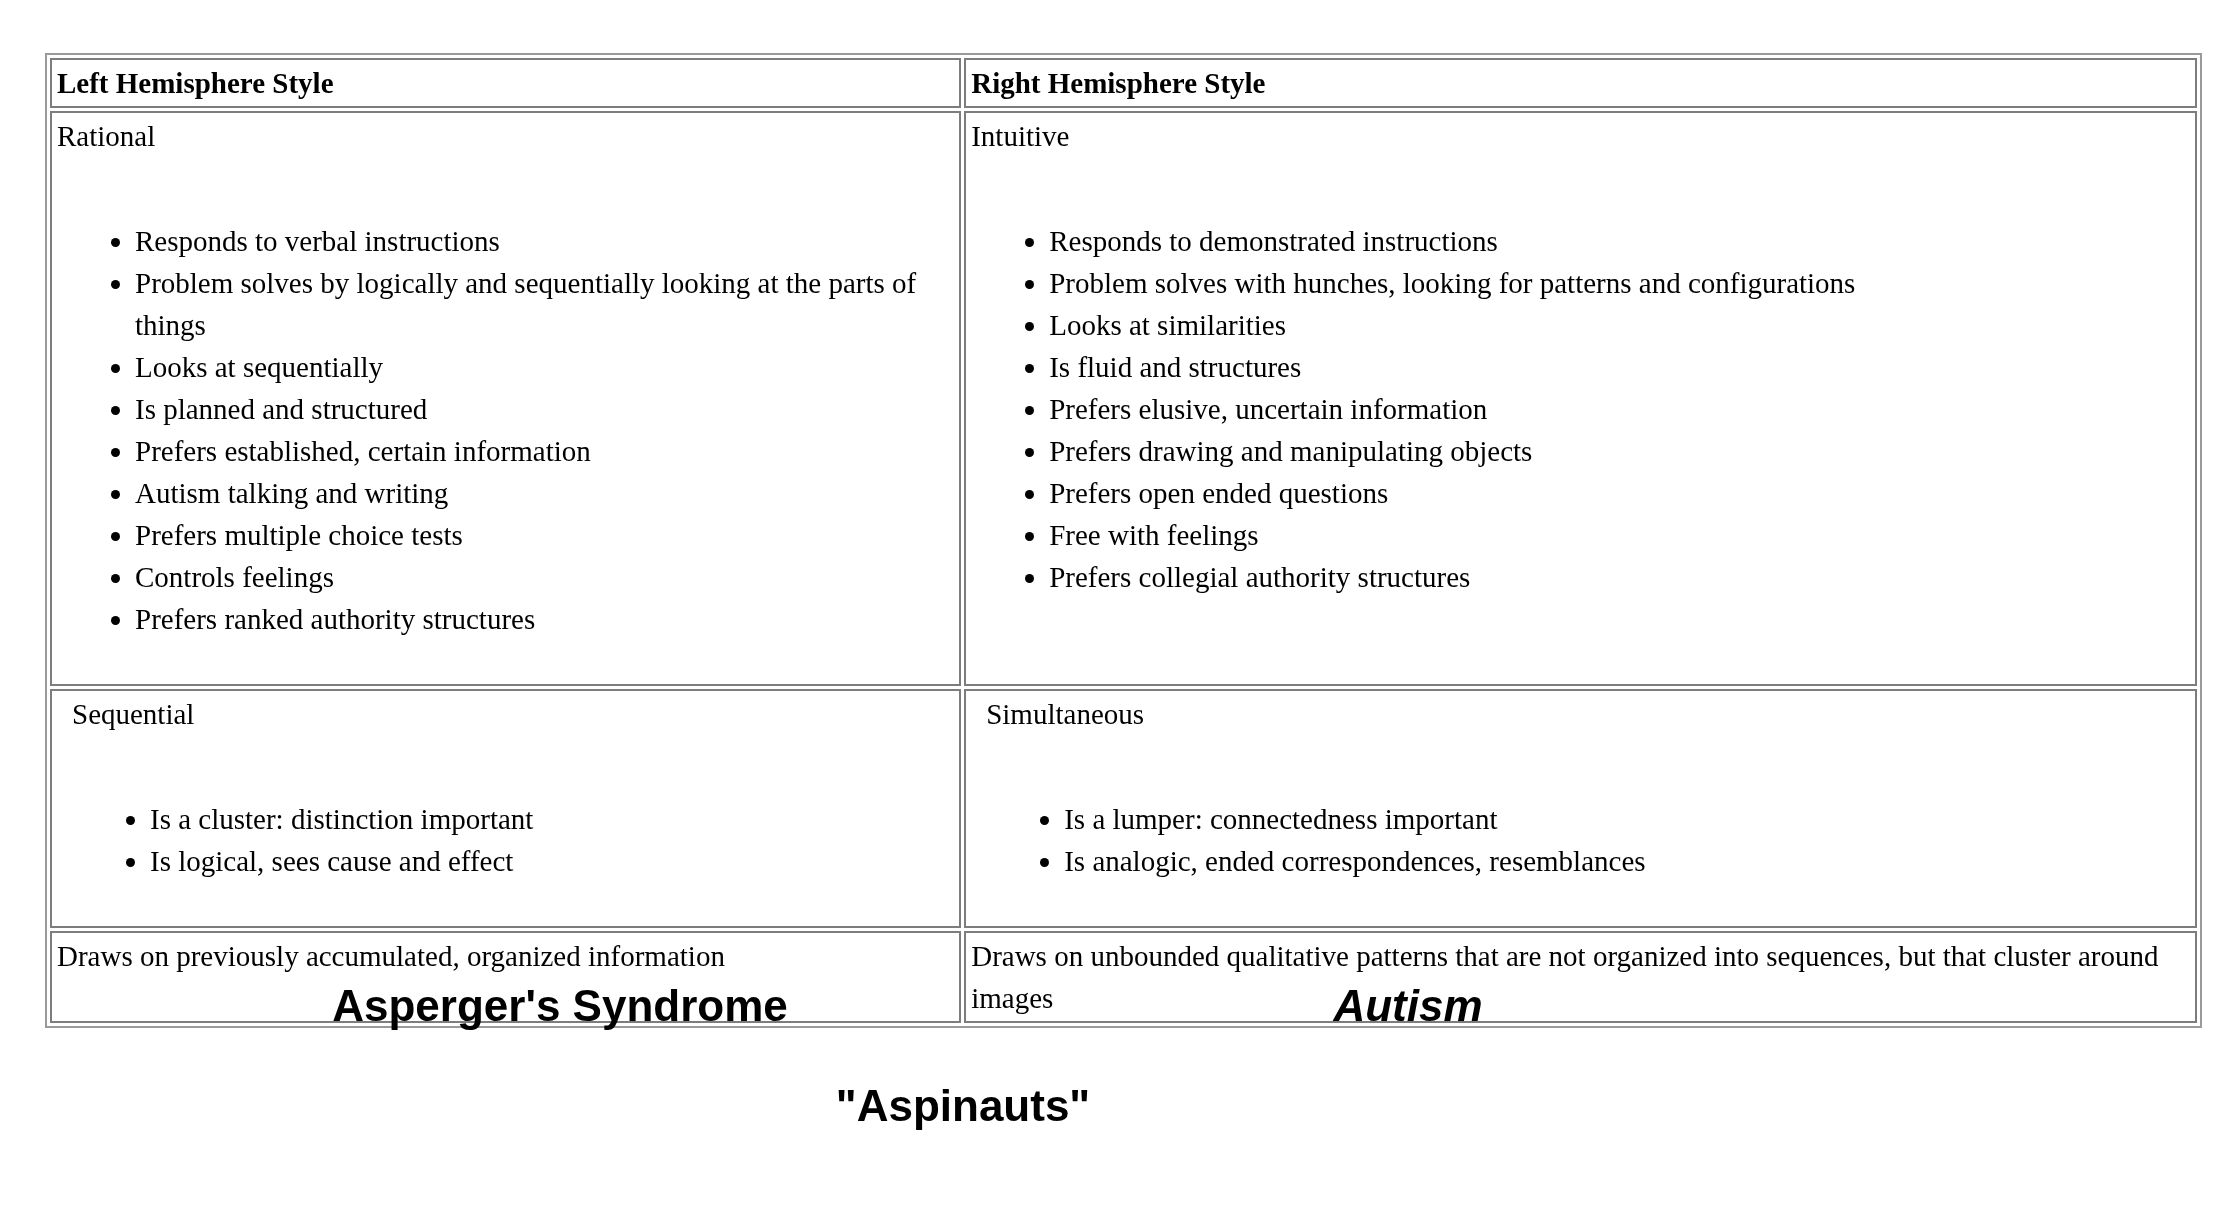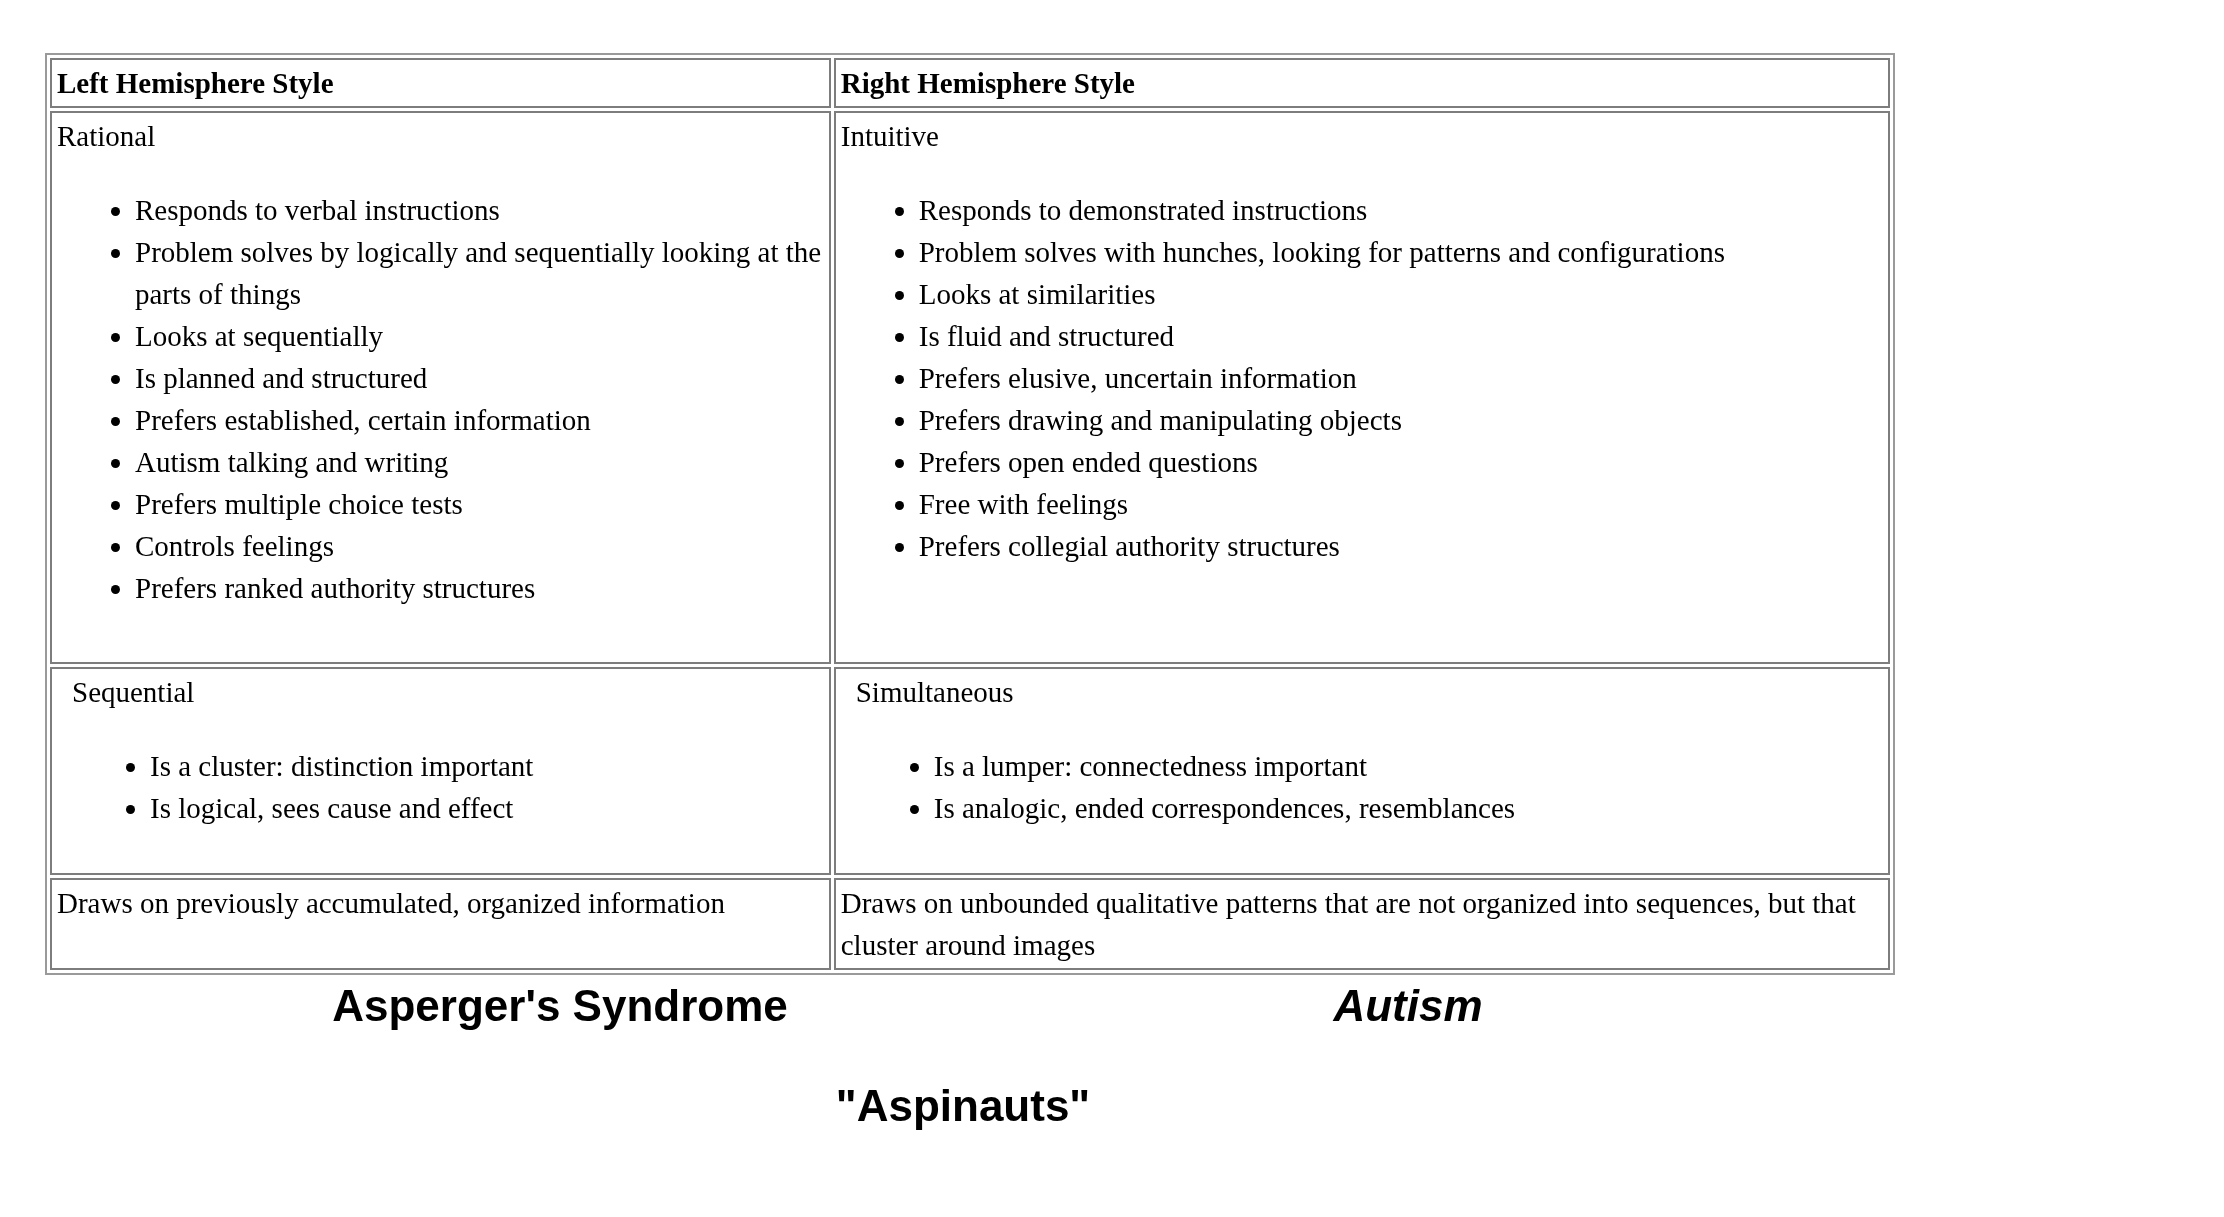--- a/index.html
+++ b/index.html
@@ -13,21 +13,21 @@
     height: 1217px;
     background: #ffffff;
     overflow: hidden;
     font-family: "Liberation Serif", serif;
     color: #000000;
   }
   table.hemi-table {
     position: absolute;
     left: 45px;
     top: 53px;
-    width: 1850px;
+    width: 2157px;
     table-layout: fixed;
     border-collapse: separate;
     border-spacing: 3px;
     border: 2px solid #9a9a9a;
     background: #ffffff;
   }
   col.col-left  { width: 42.5%; }
   col.col-right { width: 57.5%; }
   th, td {
     border: 2px solid #7d7d7d;
@@ -36,21 +36,21 @@
     padding: 2px 6px 2px 5px;
     font-size: 29px;
     line-height: 42px;
     background: #ffffff;
   }
   th { font-weight: bold; height: 40px; }
   tr.row-styles td { height: 545px; }
   tr.row-mode   td { height: 192px; padding-left: 20px; }
   tr.row-draw   td { height: 82px;  }
   ul.bullet-list {
-    margin: 32px 0 42px 0;
+    margin: 63px 0 42px 0;
     padding-left: 78px;
   }
   ul.bullet-list:empty { display: none; margin: 0; }
   ul.bullet-list li { margin: 0; padding: 0; }
   .caption {
     position: absolute;
     transform: translateX(-50%);
     white-space: nowrap;
     font-family: "Liberation Sans", sans-serif;
     font-weight: bold;
@@ -90,21 +90,21 @@
               <li>Controls feelings</li>
               <li>Prefers ranked authority structures</li>
             </ul>
       </td>
       <td>
         <div>Intuitive</div>
         <ul class="bullet-list">
               <li>Responds to demonstrated instructions</li>
               <li>Problem solves with hunches, looking for patterns and configurations</li>
               <li>Looks at similarities</li>
-              <li>Is fluid and structured</li>
+              <li>Is fluid and structures</li>
               <li>Prefers elusive, uncertain information</li>
               <li>Prefers drawing and manipulating objects</li>
               <li>Prefers open ended questions</li>
               <li>Free with feelings</li>
               <li>Prefers collegial authority structures</li>
             </ul>
       </td>
     </tr>
     <tr class="row-mode">
       <td>

